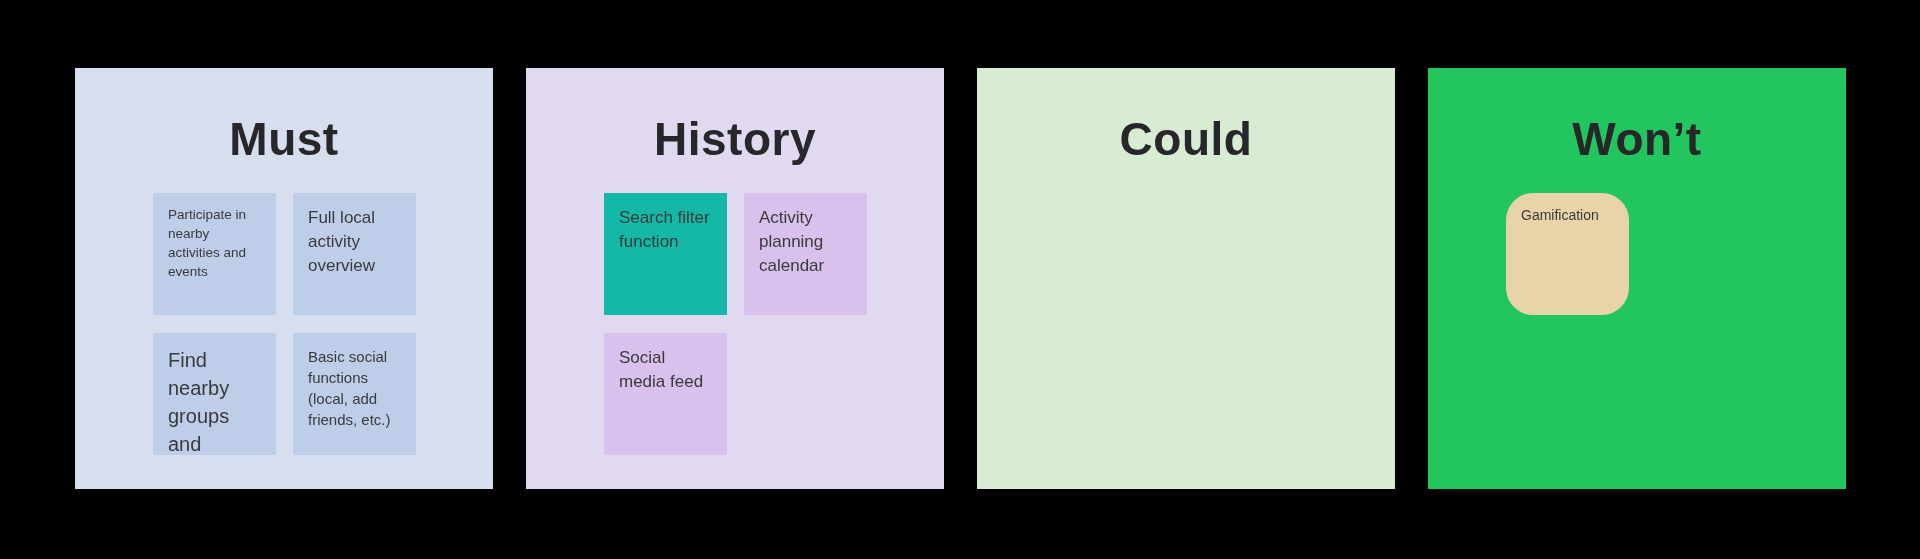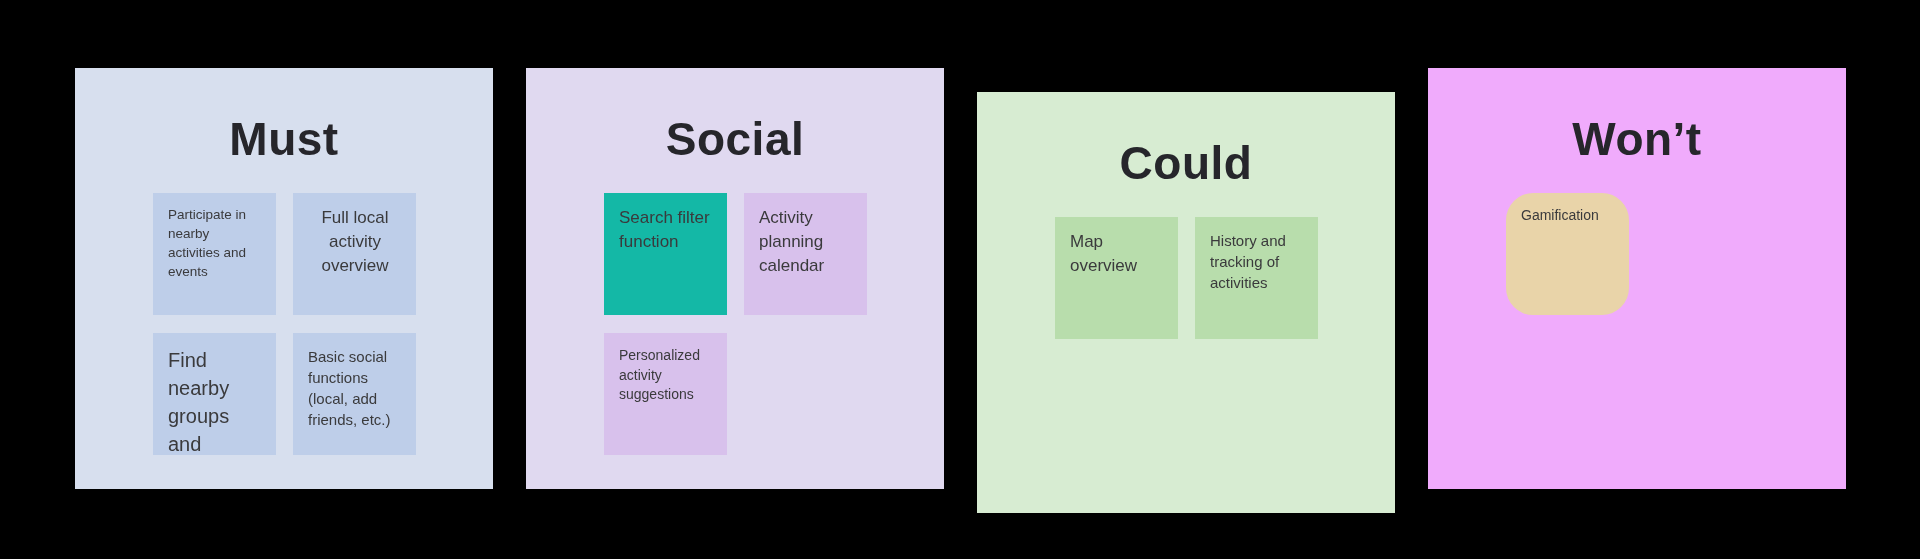--- a/index.html
+++ b/index.html
@@ -65,60 +65,52 @@
 <body>
 
 <div class="board">
 
   <section class="panel panel-0" style="background-color: rgb(215, 223, 238);">
     <h2 class="panel-title">Must</h2>
     <div class="notes">
       <div class="note" style="background-color: rgb(190, 206, 233); font-size: 13.5px;">
         <span>Participate in nearby activities and events</span>
       </div>
-      <div class="note" style="background-color: rgb(190, 206, 233); font-size: 17px; text-align: center;">
+      <div class="note" style="background-color: rgb(190, 206, 233); font-size: 17px;">
         <span>Full local activity overview</span>
       </div>
       <div class="note" style="background-color: rgb(190, 206, 233); font-size: 20px;">
         <span>Find nearby groups and communities</span>
       </div>
       <div class="note" style="background-color: rgb(190, 206, 233); font-size: 15px;">
         <span>Basic social functions (local, add friends, etc.)</span>
       </div>
     </div>
   </section>
 
   <section class="panel panel-1" style="background-color: rgb(224, 217, 240);">
-    <h2 class="panel-title">Social</h2>
+    <h2 class="panel-title">History</h2>
     <div class="notes">
       <div class="note" style="background-color: #14b8a6; font-size: 17px;">
         <span>Search filter function</span>
       </div>
       <div class="note" style="background-color: rgb(216, 193, 236); font-size: 17px;">
         <span>Activity planning calendar</span>
       </div>
-      <div class="note" style="background-color: rgb(216, 193, 236); font-size: 14px;">
-        <span>Personalized activity suggestions</span>
+      <div class="note" style="background-color: rgb(216, 193, 236); font-size: 17px;">
+        <span>Social media feed</span>
       </div>
     </div>
   </section>
 
-  <section class="panel panel-2" style="background-color: rgb(215, 236, 210); margin-top: 24px;">
+  <section class="panel panel-2" style="background-color: rgb(215, 236, 210);">
     <h2 class="panel-title">Could</h2>
-    <div class="notes">
-      <div class="note" style="background-color: rgb(184, 221, 172); font-size: 17px;">
-        <span>Map overview</span>
-      </div>
-      <div class="note" style="background-color: rgb(184, 221, 172); font-size: 15px;">
-        <span>History and tracking of activities</span>
-      </div>
-    </div>
   </section>
 
-  <section class="panel panel-3" style="background-color: #f0abfc;">
+  <section class="panel panel-3" style="background-color: #22c55e;">
     <h2 class="panel-title">Won’t</h2>
     <div class="notes">
       <div class="note" style="background-color: rgb(233, 212, 169); font-size: 14px; border-radius: 27px;">
         <span>Gamification</span>
       </div>
     </div>
   </section>
 
 </div>
 

